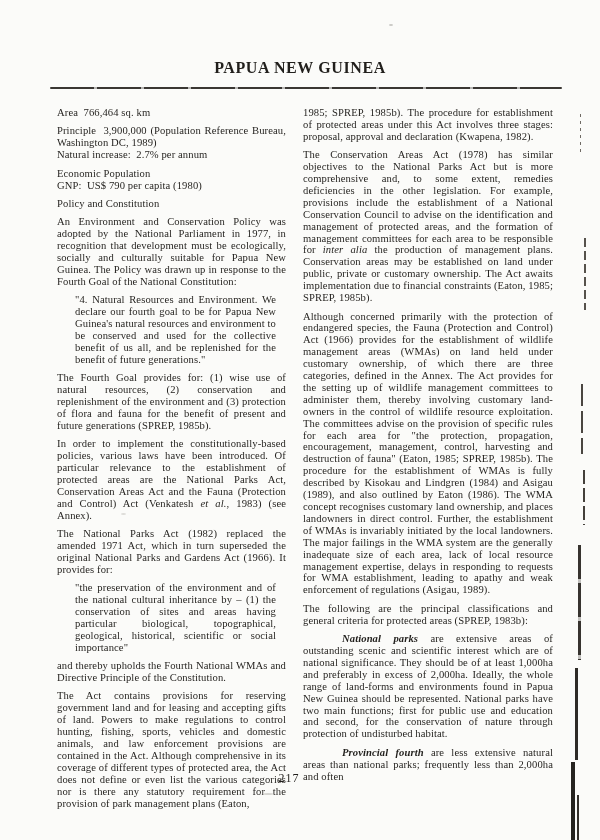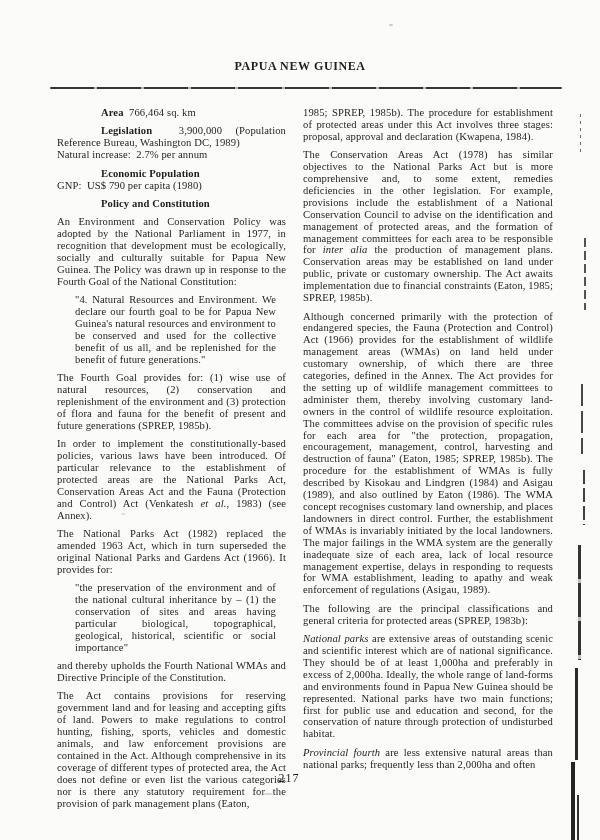--- a/index.html
+++ b/index.html
@@ -15,21 +15,21 @@
     color: var(--ink, #211f1c);
     font-family: "Liberation Serif", serif;
     overflow: hidden;
   }
   .doc-title {
     position: absolute;
     top: 59px;
     left: 0;
     width: 100%;
     text-align: center;
-    font-size: 12px;
+    font-size: 16px;
     font-weight: bold;
     letter-spacing: 0.6px;
     margin: 0;
   }
   .title-rule {
     position: absolute;
     top: 87px;
     left: 50px;
     width: 512px;
     height: 2.4px;
@@ -53,23 +53,23 @@
   }
   .col-left  { width: 229px; }
   .col-right { width: 250px; }
   .block {
     margin: 0 0 6.5px 0;
     white-space: pre-wrap;
   }
   .block.heading { font-weight: bold; margin-top: 3px; }
   .block.quote   { padding-left: 18px; padding-right: 10px; }
   .seg-n  { font-style: normal; }
-  .seg-b  { font-weight: bold; margin-left: 44px; }
+  .seg-b  { font-weight: normal; }
   .seg-i  { font-style: italic; }
-  .seg-bi { font-weight: normal; font-style: italic; }
+  .seg-bi { font-weight: bold; font-style: italic; margin-left: 39px; }
   .pagenum {
     position: absolute;
     top: 771px;
     left: 239px;
     width: 100px;
     text-align: center;
     font-size: 12px;
     letter-spacing: 1px;
   }
   
@@ -99,36 +99,36 @@
 <body>
 
 <div class="page" style="--paper: #fbfbf9; --ink: #211f1c; --rule: #3a3733;">
 
   <h1 class="doc-title">PAPUA NEW GUINEA</h1>
   <div class="title-rule"></div>
 
   <div class="columns">
     <div class="col col-left" id="col-left">
         <div class="block field"><span class="seg-b">Area  </span><span class="seg-n">766,464 sq. km</span></div>
-        <div class="block field"><span class="seg-b">Legislation  </span><span class="seg-n">3,900,000 (Population Reference Bureau, Washington DC, 1989)
+        <div class="block field"><span class="seg-b">Principle  </span><span class="seg-n">3,900,000 (Population Reference Bureau, Washington DC, 1989)
 Natural increase:  2.7% per annum</span></div>
         <div class="block field"><span class="seg-b">Economic Population
 </span><span class="seg-n">GNP:  US$ 790 per capita (1980)</span></div>
         <div class="block heading"><span class="seg-b">Policy and Constitution</span></div>
         <div class="block para"><span class="seg-n">An Environment and Conservation Policy was adopted by the National Parliament in 1977, in recognition that development must be ecologically, socially and culturally suitable for Papua New Guinea. The Policy was drawn up in response to the Fourth Goal of the National Constitution:</span></div>
         <div class="block quote"><span class="seg-n">"4. Natural Resources and Environment. We declare our fourth goal to be for Papua New Guinea's natural resources and environment to be conserved and used for the collective benefit of us all, and be replenished for the benefit of future generations."</span></div>
         <div class="block para"><span class="seg-n">The Fourth Goal provides for: (1) wise use of natural resources, (2) conservation and replenishment of the environment and (3) protection of flora and fauna for the benefit of present and future generations (SPREP, 1985b).</span></div>
         <div class="block para"><span class="seg-n">In order to implement the constitutionally-based policies, various laws have been introduced. Of particular relevance to the establishment of protected areas are the National Parks Act, Conservation Areas Act and the Fauna (Protection and Control) Act (Venkatesh </span><span class="seg-i">et al.</span><span class="seg-n">, 1983) (see Annex).</span></div>
-        <div class="block para"><span class="seg-n">The National Parks Act (1982) replaced the amended 1963 Act, which in turn superseded the original National Parks and Gardens Act (1966). It provides for:</span></div>
+        <div class="block para"><span class="seg-n">The National Parks Act (1982) replaced the amended 1971 Act, which in turn superseded the original National Parks and Gardens Act (1966). It provides for:</span></div>
         <div class="block quote"><span class="seg-n">"the preservation of the environment and of the national cultural inheritance by – (1) the conservation of sites and areas having particular biological, topographical, geological, historical, scientific or social importance"</span></div>
         <div class="block para"><span class="seg-n">and thereby upholds the Fourth National WMAs and Directive Principle of the Constitution.</span></div>
         <div class="block para"><span class="seg-n">The Act contains provisions for reserving government land and for leasing and accepting gifts of land. Powers to make regulations to control hunting, fishing, sports, vehicles and domestic animals, and law enforcement provisions are contained in the Act. Although comprehensive in its coverage of different types of protected area, the Act does not define or even list the various categories nor is there any statutory requirement for the provision of park management plans (Eaton,</span></div>
       </div>
     <div class="col col-right" id="col-right">
-        <div class="block para"><span class="seg-n">1985; SPREP, 1985b). The procedure for establishment of protected areas under this Act involves three stages: proposal, approval and declaration (Kwapena, 1984).</span></div>
+        <div class="block para"><span class="seg-n">1985; SPREP, 1985b). The procedure for establishment of protected areas under this Act involves three stages: proposal, approval and declaration (Kwapena, 1982).</span></div>
         <div class="block para"><span class="seg-n">The Conservation Areas Act (1978) has similar objectives to the National Parks Act but is more comprehensive and, to some extent, remedies deficiencies in the other legislation. For example, provisions include the establishment of a National Conservation Council to advise on the identification and management of protected areas, and the formation of management committees for each area to be responsible for </span><span class="seg-i">inter alia</span><span class="seg-n"> the production of management plans. Conservation areas may be established on land under public, private or customary ownership. The Act awaits implementation due to financial constraints (Eaton, 1985; SPREP, 1985b).</span></div>
         <div class="block para"><span class="seg-n">Although concerned primarily with the protection of endangered species, the Fauna (Protection and Control) Act (1966) provides for the establishment of wildlife management areas (WMAs) on land held under customary ownership, of which there are three categories, defined in the Annex. The Act provides for the setting up of wildlife management committees to administer them, thereby involving customary land-owners in the control of wildlife resource exploitation. The committees advise on the provision of specific rules for each area for "the protection, propagation, encouragement, management, control, harvesting and destruction of fauna" (Eaton, 1985; SPREP, 1985b). The procedure for the establishment of WMAs is fully described by Kisokau and Lindgren (1984) and Asigau (1989), and also outlined by Eaton (1986). The WMA concept recognises customary land ownership, and places landowners in direct control. Further, the establishment of WMAs is invariably initiated by the local landowners. The major failings in the WMA system are the generally inadequate size of each area, lack of local resource management expertise, delays in responding to requests for WMA establishment, leading to apathy and weak enforcement of regulations (Asigau, 1989).</span></div>
         <div class="block para"><span class="seg-n">The following are the principal classifications and general criteria for protected areas (SPREP, 1983b):</span></div>
         <div class="block para"><span class="seg-bi">National parks</span><span class="seg-n"> are extensive areas of outstanding scenic and scientific interest which are of national significance. They should be of at least 1,000ha and preferably in excess of 2,000ha. Ideally, the whole range of land-forms and environments found in Papua New Guinea should be represented. National parks have two main functions; first for public use and education and second, for the conservation of nature through protection of undisturbed habitat.</span></div>
         <div class="block para"><span class="seg-bi">Provincial fourth</span><span class="seg-n"> are less extensive natural areas than national parks; frequently less than 2,000ha and often</span></div>
       </div>
   </div>
 
   <div class="pagenum">217</div>
 

